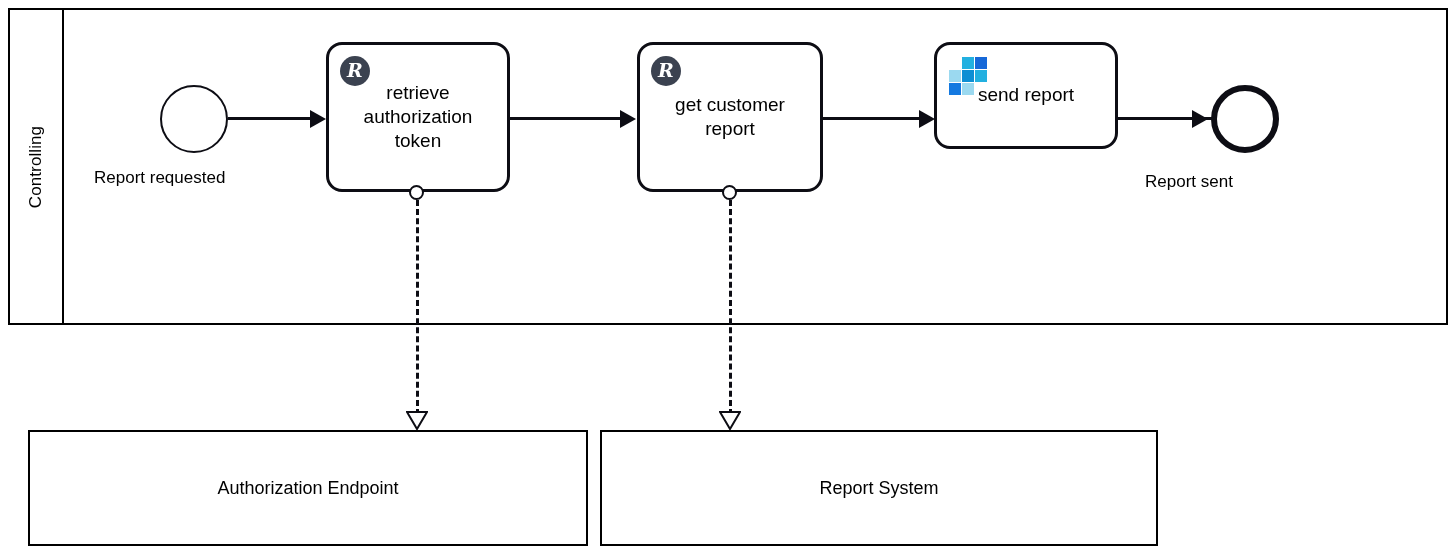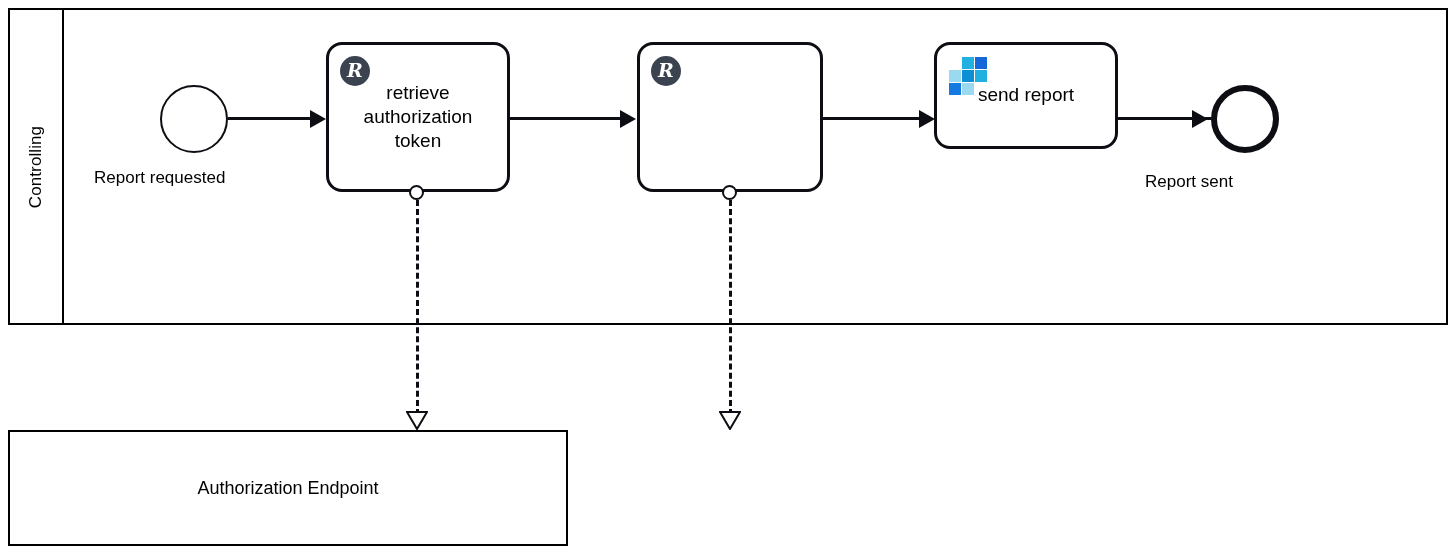--- a/index.html
+++ b/index.html
@@ -165,20 +165,21 @@
 
   
   .sysbox {
     position: absolute;
     box-sizing: border-box;
     border: 2.5px solid #000000;
     background: #ffffff;
     display: flex;
     align-items: center;
     justify-content: center;
+    margin-left: 20px;
   }
   .sysbox-label {
     font-size: 18px;
     color: #000000;
   }
 </style>
 </head>
 <body>
 
 <div id="canvas">
@@ -204,20 +205,22 @@
 token</div>
   </div>
 
   <div class="flow-line" style="left:510px; top:117px; width:112px;"></div>
   <div class="flow-arrow" style="left:620px; top:110px;"></div>
 
   <div class="task" style="left:637px; top:42px; width:186px; height:150px;">
     <div class="icon-rest">
       <span>R</span>
     </div>
+    <div class="task-label">get customer
+report</div>
   </div>
 
   <div class="flow-line" style="left:823px; top:117px; width:98px;"></div>
   <div class="flow-arrow" style="left:919px; top:110px;"></div>
 
   <div class="task" style="left:934px; top:42px; width:184px; height:107px;">
     <div class="icon-mosaic">
 
       <i style="left:13px; top:0px;  width:12px; height:12px; background:#22b0e0;"></i>
       <i style="left:26px; top:0px;  width:12px; height:12px; background:#1668d8;"></i>
@@ -249,14 +252,17 @@
   <div class="assoc-head-wrap" style="left:719px; top:411px;">
     <svg width="22" height="19" viewBox="0 0 22 19">
       <polygon points="1,1 21,1 11,18" fill="#ffffff" stroke="#0d0d14" stroke-width="2"></polygon>
     </svg>
   </div>
 
   <div class="sysbox" style="left:8px; top:430px; width:560px; height:116px;">
     <div class="sysbox-label">Authorization Endpoint</div>
   </div>
 
+  <div class="sysbox" style="left:580px; top:430px; width:558px; height:116px;">
+    <div class="sysbox-label">Report System</div>
+  </div>
 
 </div>
 
 </body></html>

